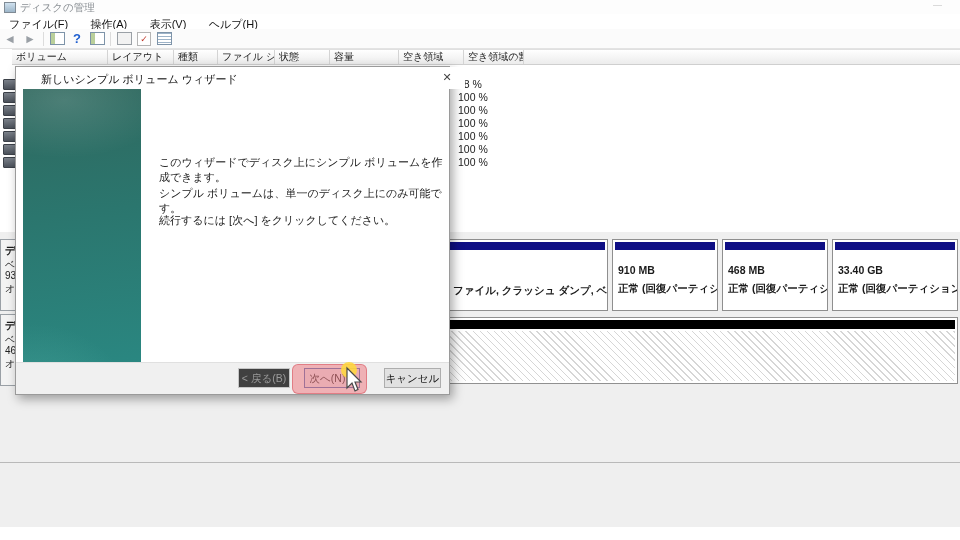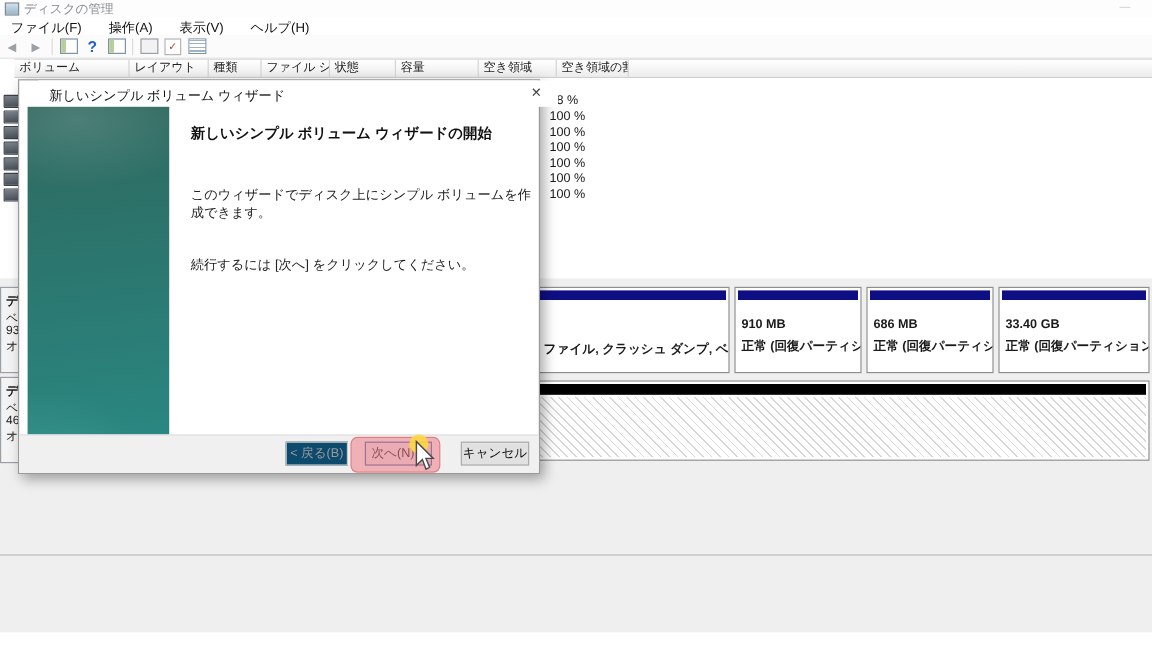--- a/index.html
+++ b/index.html
@@ -57,21 +57,21 @@
   .wtitle{position:absolute;left:9px;top:5px;font-size:11px;color:#111;}
   .wclose{position:absolute;right:10px;top:4px;font-size:11px;color:#444;width:16px;text-align:center;}
   .wsidebar{position:absolute;left:7px;top:22px;width:118px;height:276px;
     background:radial-gradient(140% 55% at 10% 118%,rgba(120,210,195,0.25),rgba(0,0,0,0) 60%),
                radial-gradient(130% 30% at 35% 4%,rgba(255,255,255,0.14),rgba(0,0,0,0) 70%),
                linear-gradient(173deg,#2f685e 0%,#2b766e 45%,#2a8781 100%);}
   .wheading{position:absolute;left:143px;top:36px;width:278px;font-size:12px;font-weight:bold;color:#111;}
   .wline{position:absolute;left:143px;width:285px;font-size:11px;color:#222;}
   .wbuttons{position:absolute;left:0;bottom:0;width:100%;height:31px;background:#f0f0f0;border-top:1px solid #e0e0e0;}
   .btn{position:absolute;top:5px;height:20px;font-size:10.5px;line-height:18px;text-align:center;box-sizing:border-box;border:1px solid #adadad;background:#e1e1e1;color:#111;}
-  .btn.disabled{color:#9a9a9a;background:#0c4a6e;border-color:#c6c6c6;}
+  .btn.disabled{color:#9a9a9a;background:#404040;border-color:#c6c6c6;}
   .btn.focused{border:1px solid #3f63ad;background:#e4e4e8;}
   
   .clickhl{position:absolute;left:292px;top:364px;width:75px;height:30px;border-radius:6px;
     background:rgba(238,125,133,0.55);border:1px solid rgba(215,90,100,0.6);box-sizing:border-box;z-index:30;}
   .cursorwrap{position:absolute;left:338px;top:361px;z-index:31;}
 </style>
 </head>
 <body>
 
 <div class="screen">
@@ -173,21 +173,21 @@
       <div class="pband"></div>
       <span class="pstat" style="left:377px;top:44px">ファイル, クラッシュ ダンプ, ベーシック データ パ</span>
     </div>
     <div class="part" style="left:612px;top:7px;width:106px;height:72px">
       <div class="pband"></div>
       <span class="psize">910 MB</span>
       <span class="pstat" style="top:42px">正常 (回復パーティション)</span>
     </div>
     <div class="part" style="left:722px;top:7px;width:106px;height:72px">
       <div class="pband"></div>
-      <span class="psize">686 MB</span>
+      <span class="psize">468 MB</span>
       <span class="pstat" style="top:42px">正常 (回復パーティション)</span>
     </div>
     <div class="part" style="left:832px;top:7px;width:126px;height:72px">
       <div class="pband"></div>
       <span class="psize">33.40 GB</span>
       <span class="pstat" style="top:42px">正常 (回復パーティション)</span>
     </div>
 
     <div class="diskpanel" style="top:82px;height:72px">
       <span class="dname" style="top:4px">ディスク 1</span>
@@ -203,22 +203,22 @@
     <div class="fullline" style="top:230px"></div>
   </div>
 
 
   <div class="wizard">
     <div class="wtitlebar">
       <span class="wtitle">新しいシンプル ボリューム ウィザード</span>
       <span class="wclose">✕</span>
     </div>
     <div class="wsidebar"></div>
-    <div class="wheading">新しいシンプル ボリューム ウィザードの開始</div>
     <div class="wline" style="top:88px">このウィザードでディスク上にシンプル ボリュームを作成できます。</div>
+    <div class="wline" style="top:119px">シンプル ボリュームは、単一のディスク上にのみ可能です。</div>
     <div class="wline" style="top:146px">続行するには [次へ] をクリックしてください。</div>
     <div class="wbuttons">
       <div class="btn disabled" style="left:222px;width:52px">&lt; 戻る(B)</div>
       <div class="btn focused" style="left:288px;width:56px">次へ(N) &gt;</div>
       <div class="btn" style="left:368px;width:57px">キャンセル</div>
     </div>
   </div>
 
   <div class="clickhl"></div>
   <div class="cursorwrap">

